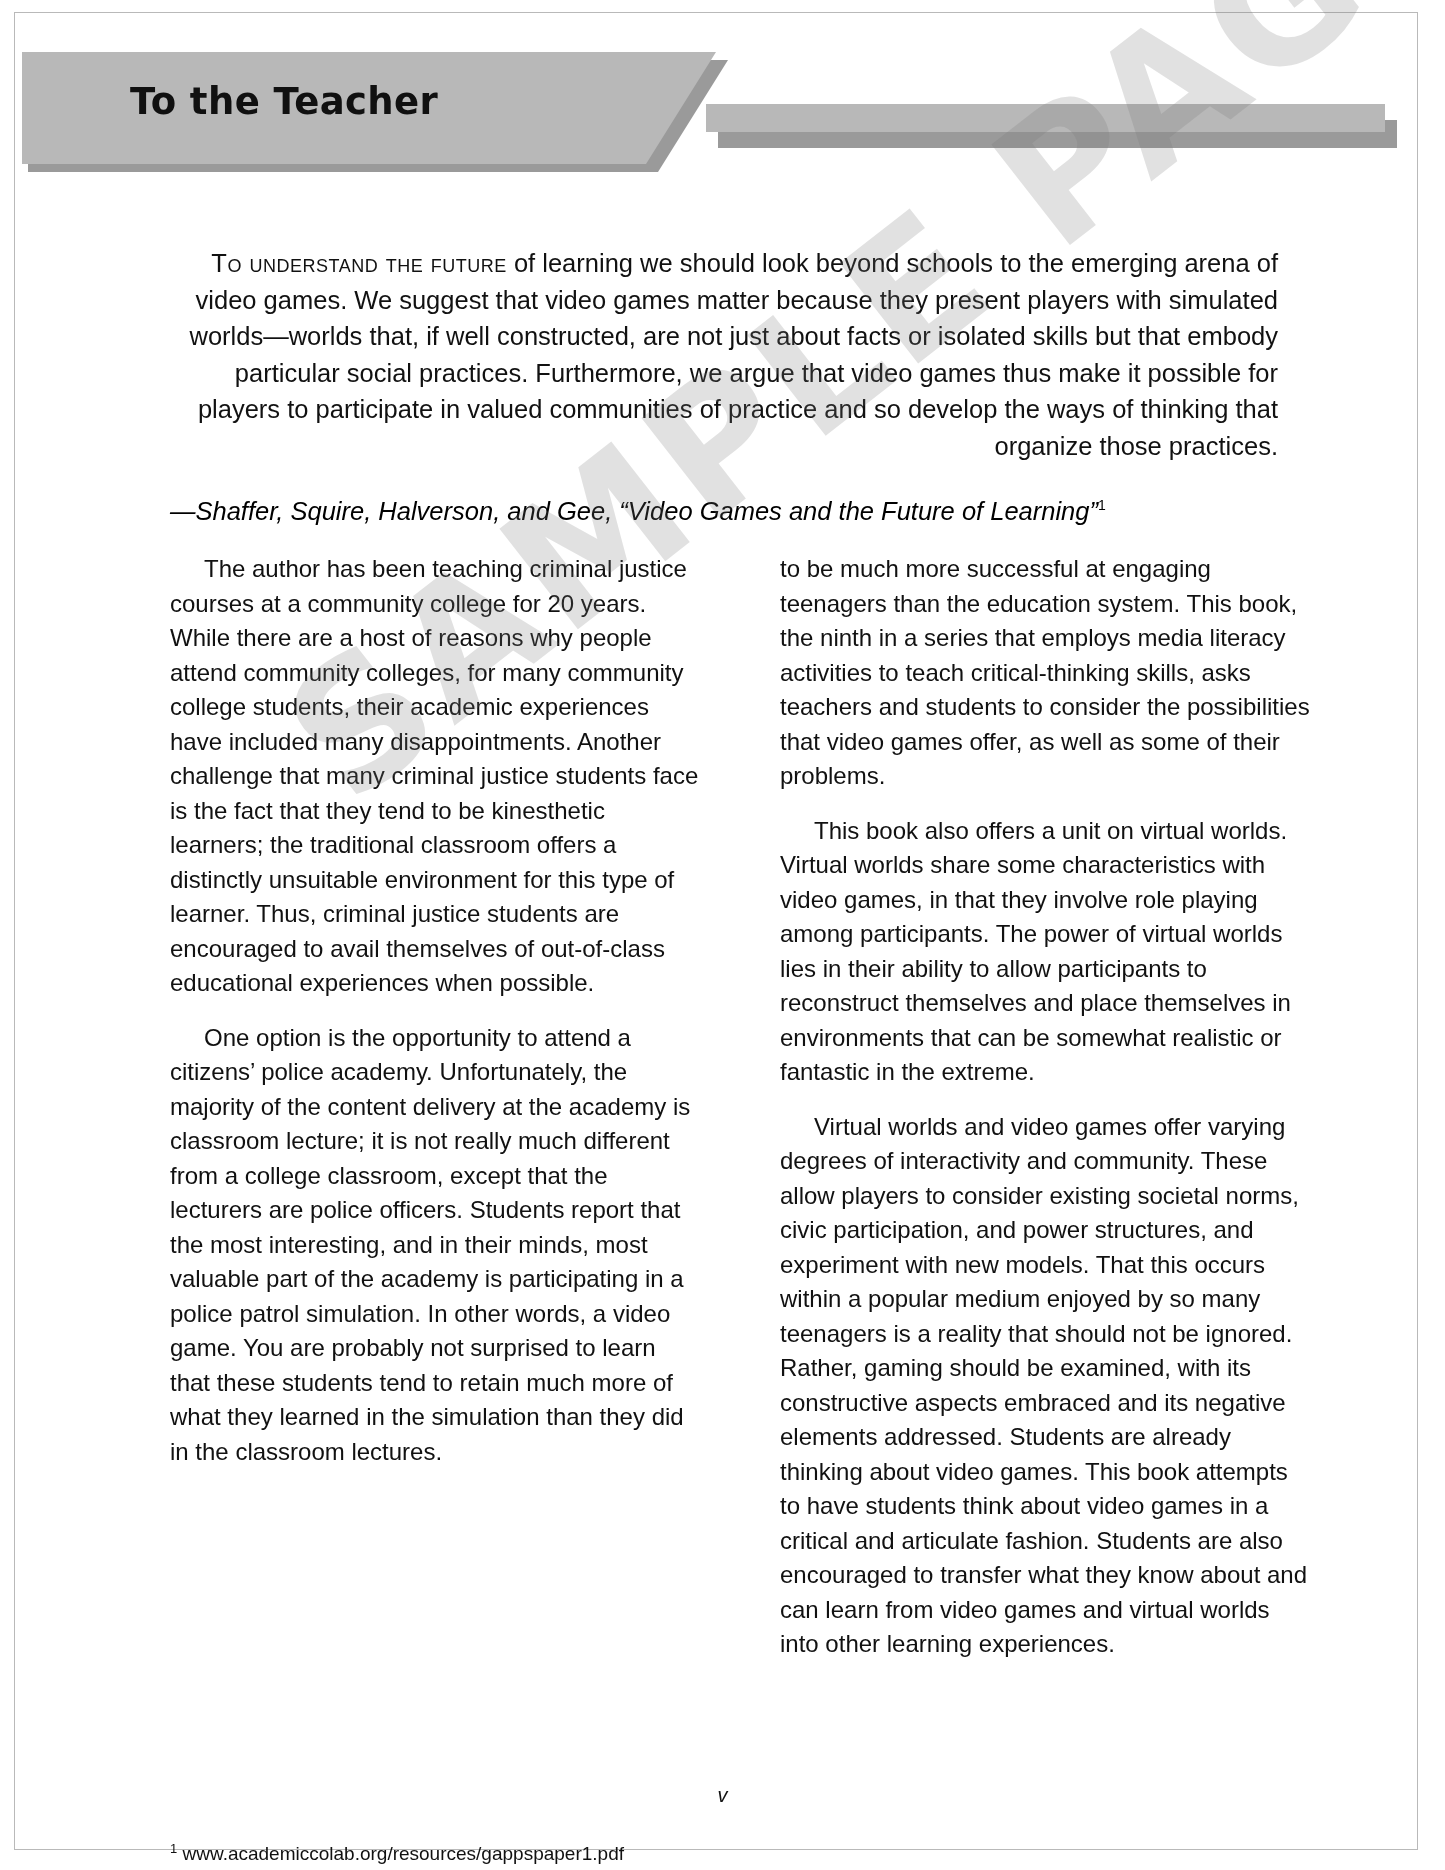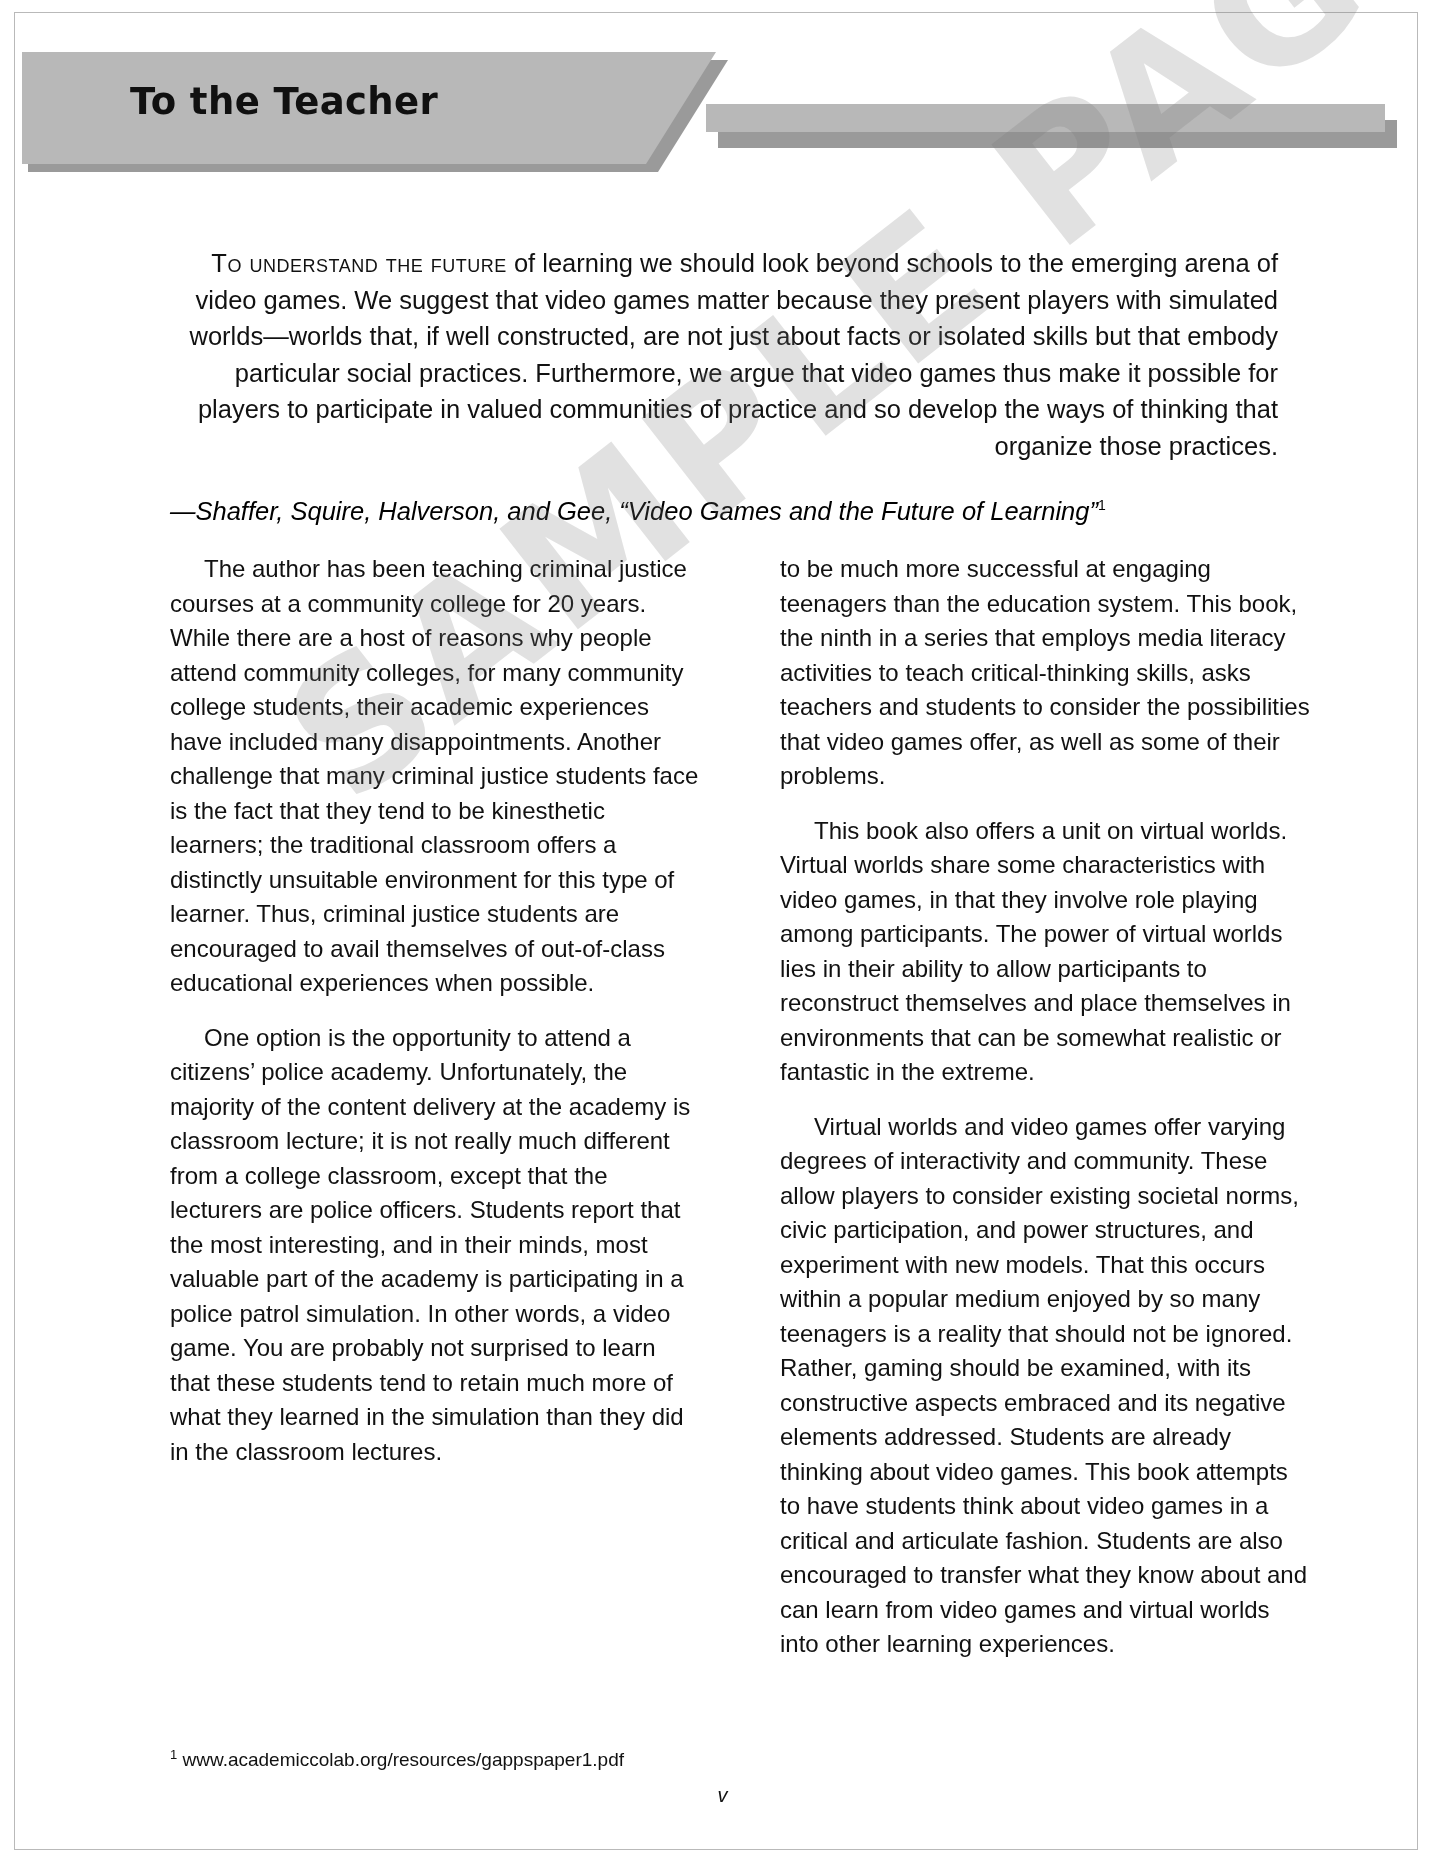--- a/index.html
+++ b/index.html
@@ -171,21 +171,21 @@
     line-height: 34.5px;
     text-indent: 34px;
     color: #111;
   }
   .col p.no-indent { text-indent: 0; }
 
   
   .footnote {
     position: absolute;
     left: 170px;
-    top: 1742px;
+    top: 1836px;
     font-size: 19px;
     line-height: 26px;
     color: #111;
     z-index: 2;
   }
   .footnote sup {
     font-size: 13px;
     vertical-align: super;
   }
   .folio {

